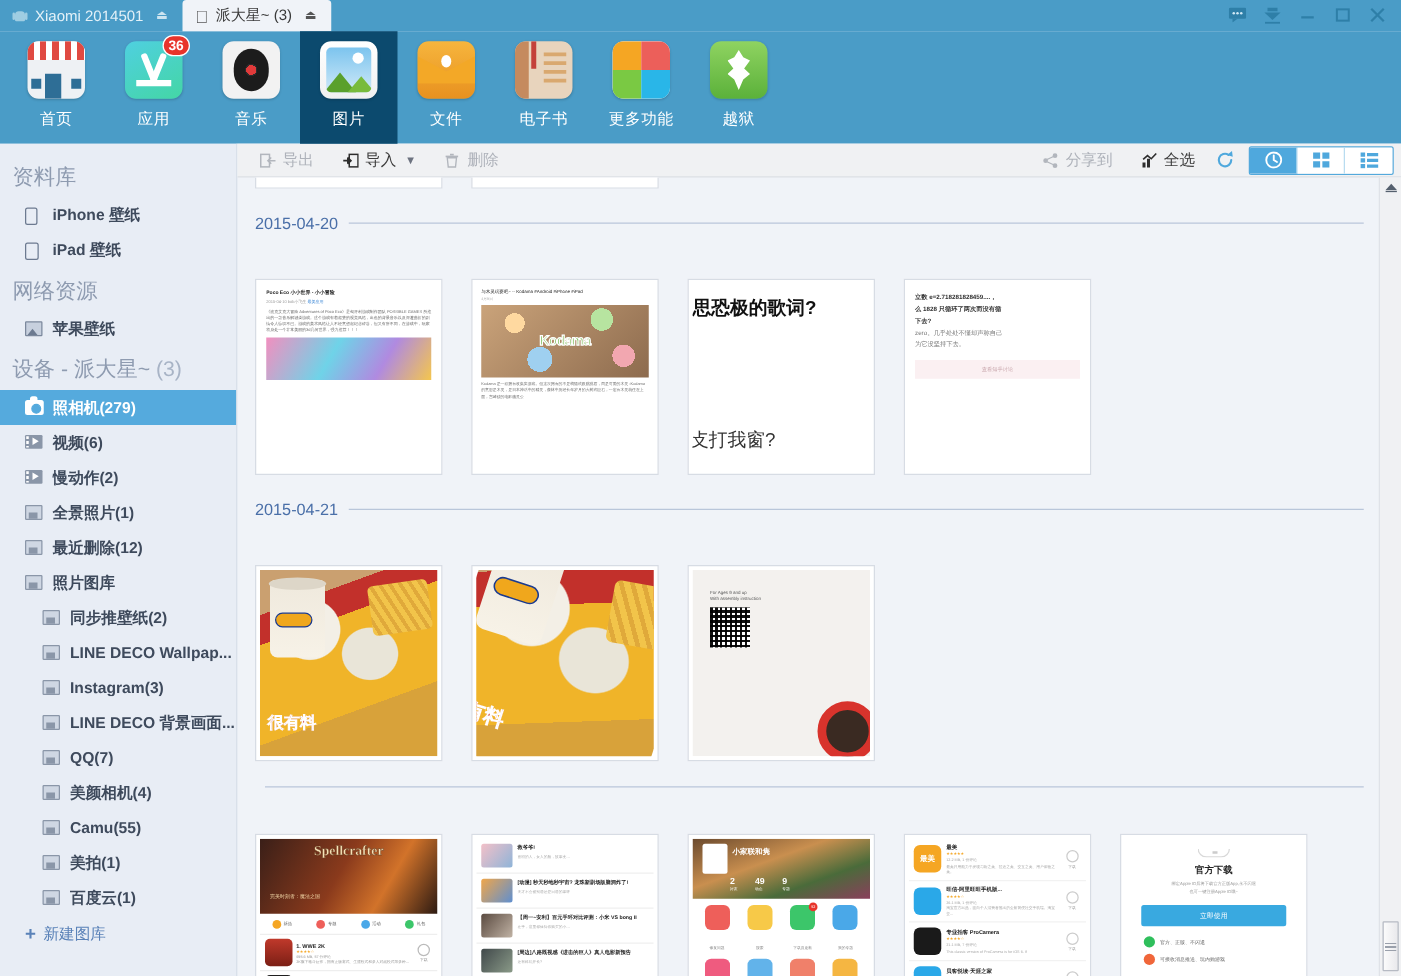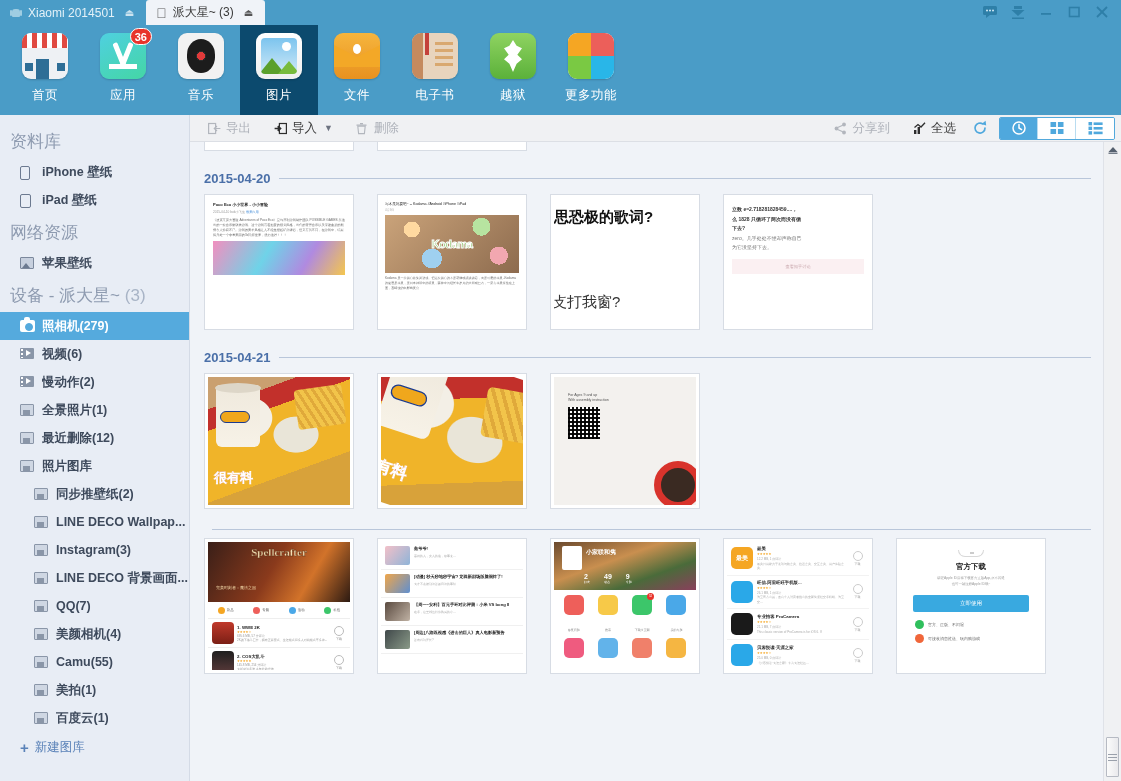--- a/index.html
+++ b/index.html
@@ -193,28 +193,28 @@
   }
   .vbtn:last-child { border-right: none; }
   .vbtn.active { background: #4fa8dd; }
   .refresh { width: 26px; height: 27px; display:flex;align-items:center;justify-content:center; cursor: default; }
 
   
   .content-wrap { flex: 1; display: flex; min-height: 0; }
   .content {
     flex: 1; overflow: hidden; padding: 0 12px 0 14px; position: relative;
   }
-  .date-sep { display: flex; align-items: center; gap: 8px; padding: 20px 0 8px 0; font-weight: bold; }
+  .date-sep { display: flex; align-items: center; gap: 8px; padding: 20px 0 8px 0; }
   .date-sep .dt { font-size: 13px; color: #4a6fa8; white-space: nowrap; }
   .date-sep .ln { flex: 1; height: 1px; background: #b9c6da; }
   .row { display: flex; gap: 23px; }
   .thumb {
-    width: 150px; height: 136px; background: #fff; border: 1px solid #d7dce4;
+    width: 150px; height: 157px; background: #fff; border: 1px solid #d7dce4;
     display: flex; align-items: center; justify-content: center; overflow: hidden;
-    padding: 3px; cursor: default; flex: none;
+    padding: 3px; cursor: default; flex: none; margin-top: 29px;
   }
   .thumb .inner { width: 100%; height: 100%; overflow: hidden; position: relative; background:#fff; }
   .cut-row { display: flex; gap: 23px; height: 9px; overflow: hidden; align-items: flex-end; }
   .cut-thumb { width: 150px; height: 150px; border: 1px solid #d7dce4; background: #fff; flex:none; }
 
   
   .vscroll {
     width: 18px; background: #f0f1f3; border-left: 1px solid #dfe2e8;
     display: flex; flex-direction: column; align-items: center; flex: none;
   }
@@ -473,37 +473,37 @@
             <i class="ln" style="top:16px"></i>
         <i class="ln" style="top:23px"></i>
             <i class="ln" style="top:30px"></i>
           </div>
         </div>
       <div class="nav-label">电子书</div>
     </div>
 
     <div class="nav-item">
       <div class="ico-wrap">
-          <div class="nav-ico ic-jail">
-        <i class="pine"></i>
-          </div>
-        </div>
-      <div class="nav-label">越狱</div>
-    </div>
-
-    <div class="nav-item">
-      <div class="ico-wrap">
           <div class="nav-ico ic-more">
         <i></i>
             <i></i>
             <i></i>
             <i></i>
           </div>
         </div>
       <div class="nav-label">更多功能</div>
+    </div>
+
+    <div class="nav-item">
+      <div class="ico-wrap">
+          <div class="nav-ico ic-jail">
+        <i class="pine"></i>
+          </div>
+        </div>
+      <div class="nav-label">越狱</div>
     </div>
   </div>
 
   <div class="body">
 
     <div class="sidebar">
 
       <div class="sb-group">
         <span>资料库</span>
       </div>

